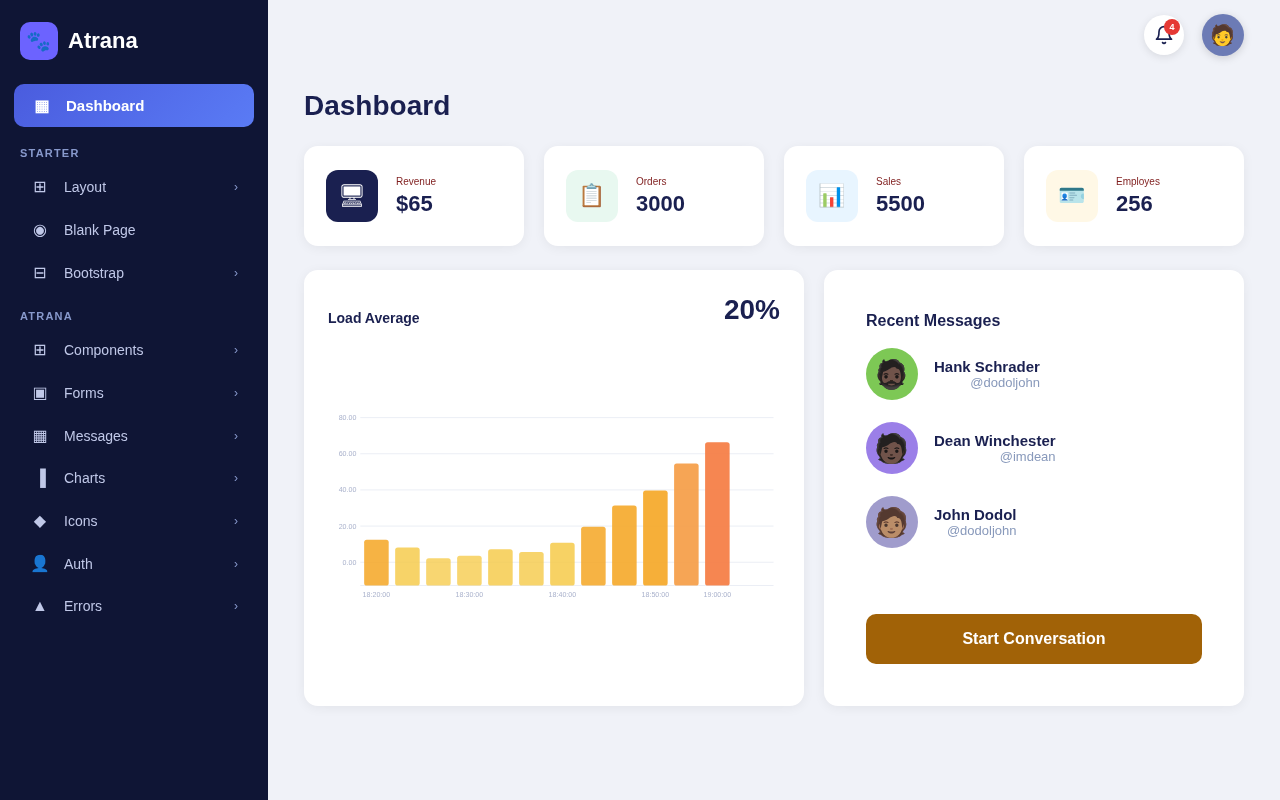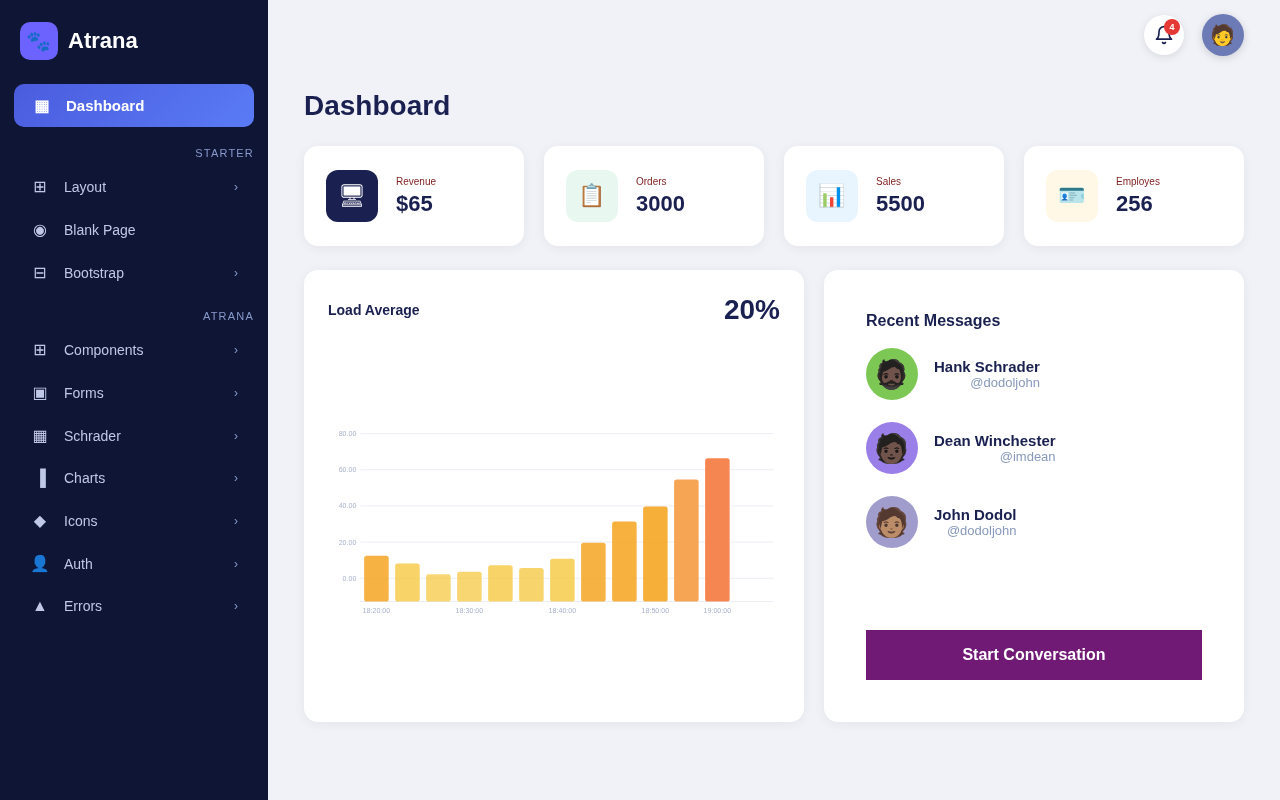--- a/index.html
+++ b/index.html
@@ -38,25 +38,24 @@
       margin: 4px 14px;
       padding: 12px 18px;
       display: flex; align-items: center; gap: 14px;
       cursor: pointer;
       font-weight: 700;
       font-size: 15px;
     }
     .section-label {
       color: #8899cc;
       font-size: 11px;
-      font-weight: 400;
+      font-weight: 700;
       letter-spacing: 1.2px;
       padding: 16px 14px 6px 20px;
       text-transform: uppercase;
-      text-align: right;
     }
     .sidebar-item {
       display: flex; align-items: center; gap: 14px;
       padding: 11px 20px;
       cursor: pointer;
       font-size: 14px;
       color: #c0c8e8;
       border-radius: 8px;
       margin: 1px 10px;
       justify-content: space-between;
@@ -144,22 +143,22 @@
       gap: 20px;
     }
 
     
     .chart-card {
       background: #fff; border-radius: 14px;
       padding: 24px;
       box-shadow: 0 2px 12px rgba(0,0,0,0.06);
     }
     .chart-header {
-      display: flex; justify-content: space-between; align-items: center;
-      margin-bottom: 28px;
+      display: flex; justify-content: space-between; align-items: flex-end;
+      margin-bottom: 12px;
     }
     .chart-title { font-size: 14px; font-weight: 700; color: #1a2050; }
     .chart-pct { font-size: 28px; font-weight: 700; color: #1a2050; }
 
     
     .messages-card {
       background: #fff; border-radius: 14px;
       padding: 42px;
       box-shadow: 0 2px 12px rgba(0,0,0,0.06);
       display: flex; flex-direction: column;
@@ -176,23 +175,23 @@
       width: 52px; height: 52px; border-radius: 50%;
       overflow: hidden; flex-shrink: 0;
       display: flex; align-items: center; justify-content: center;
       font-size: 28px;
     }
     .msg-info { display: flex; flex-direction: column; text-align: right; }
     .msg-name { font-size: 15px; font-weight: 700; color: #1a2050; }
     .msg-handle { font-size: 13px; color: #8899bb; }
     .start-convo-btn {
       margin-top: auto;
-      background: #701a75;
+      background: #a16207;
       color: #fff;
-      border: none; border-radius: 0;
+      border: none; border-radius: 10px;
       padding: 16px;
       font-size: 16px; font-weight: 600;
       cursor: pointer;
       width: 100%;
     }
 
     
     .chart-svg-wrap { position: relative; }
   </style>
 </head>
@@ -244,21 +243,21 @@
   <div class="sidebar-item">
     <div class="sidebar-item-left">
       <span class="sidebar-icon">▣</span>
       <span>Forms</span>
     </div>
     <span class="chevron">›</span>
   </div>
   <div class="sidebar-item">
     <div class="sidebar-item-left">
       <span class="sidebar-icon">▦</span>
-      <span>Schrader</span>
+      <span>Messages</span>
     </div>
     <span class="chevron">›</span>
   </div>
   <div class="sidebar-item">
     <div class="sidebar-item-left">
       <span class="sidebar-icon">▐</span>
       <span>Charts</span>
     </div>
     <span class="chevron">›</span>
   </div>

